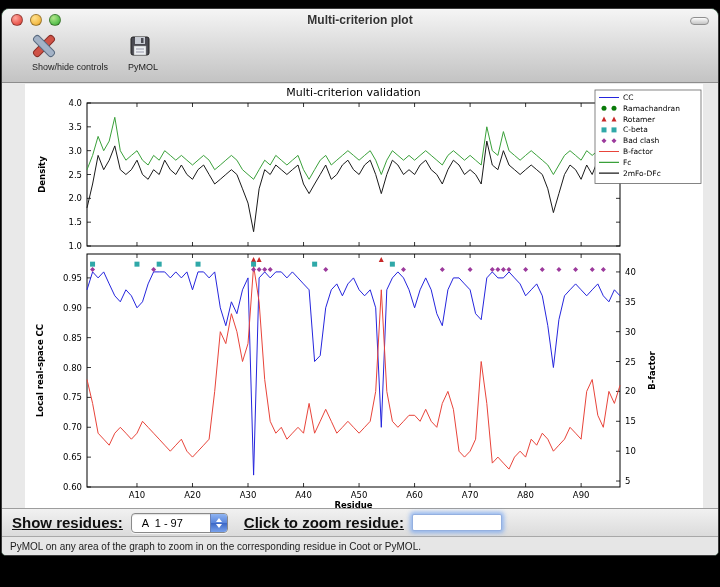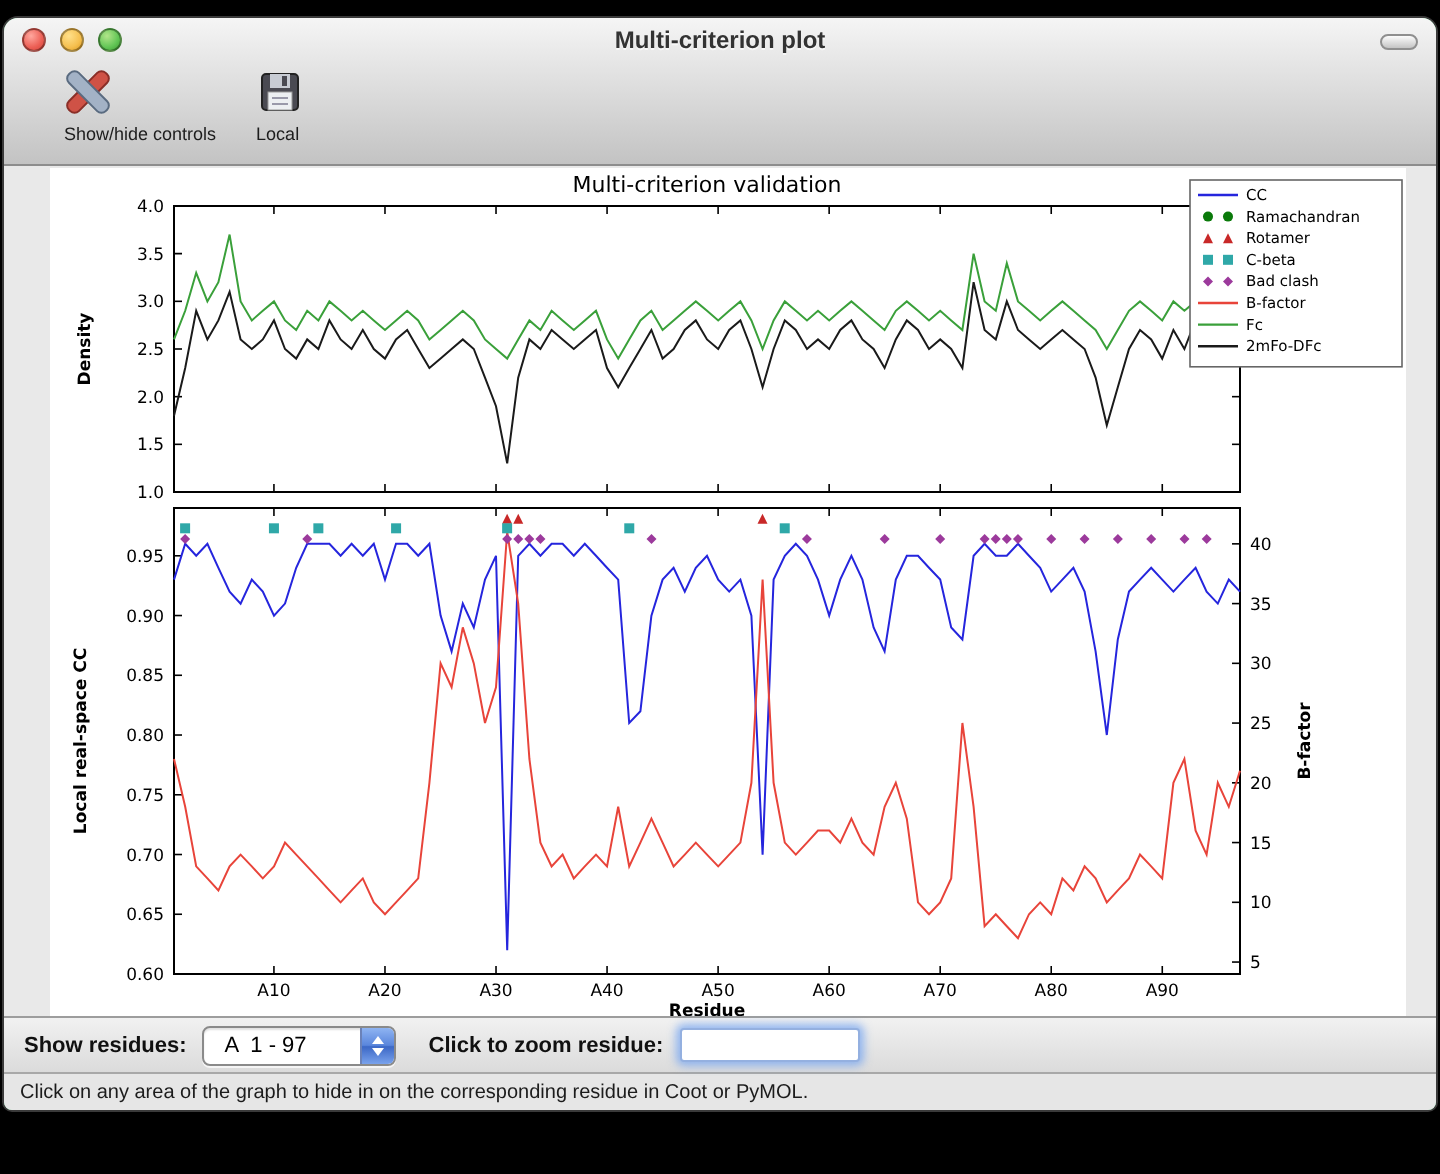--- a/index.html
+++ b/index.html
@@ -23,21 +23,21 @@
   .capsule { position:absolute; right:9px; top:8px; width:19px; height:8px;
              border-radius:4px; border:1px solid #8f8f8f;
              background:linear-gradient(#fcfcfc,#c4c4c4); }
   .toolbar { position:absolute; top:25px; left:30px; display:flex; gap:20px; }
   .tb-btn { display:flex; flex-direction:column; align-items:flex-start; gap:2px;
             font-size:9px; color:#1d1d1d; cursor:default; }
   .plot-wrap { height:425px; padding:1px 17px 0 23px; background:#e9e9e9; }
   .plot-svg { display:block; background:#fff; }
   .controls { height:28px; display:flex; align-items:center; padding:0 10px;
               background:linear-gradient(#f1f1f1,#dbdbdb); border-top:1px solid #9d9d9d; }
-  .ctl-label { font-size:11px; font-weight:bold; color:#101010; white-space:nowrap; }
+  .ctl-label { font-size:15px; font-weight:bold; color:#101010; white-space:nowrap;text-decoration:underline; }
   .popup { display:flex; align-items:stretch; height:20px; width:97px; margin-left:8px;
            background:#fff; border:1px solid #8a8a8a; border-radius:4px; overflow:hidden;
            box-shadow:0 1px 0 rgba(255,255,255,.7), inset 0 1px 1px rgba(0,0,0,.12); }
   .popup-text { flex:1; font-size:11px; padding-top:3px; padding-left:10px; color:#000; white-space:pre; }
   .popup-stepper { width:17px; display:flex; flex-direction:column; align-items:center;
                    justify-content:center; gap:2px; border-left:1px solid #6b82b8;
                    background:linear-gradient(#8fb4f2 0%,#5a86dc 48%,#3c68c6 52%,#79a2ec 100%); }
   .arrow-up { width:0; height:0; border-left:3px solid transparent;
               border-right:3px solid transparent; border-bottom:4px solid #fff; }
   .arrow-down { width:0; height:0; border-left:3px solid transparent;
@@ -79,21 +79,21 @@
         <span>
           <svg width="24" height="24" viewBox="0 0 24 24">
             <rect x="3" y="3" width="18" height="18" rx="2" fill="#4a4a52" stroke="#222"></rect>
             <rect x="7" y="3" width="10" height="7" fill="#c8ccd4"></rect>
             <rect x="13" y="4" width="2.5" height="5" fill="#4a4a52"></rect>
             <rect x="6" y="12" width="12" height="9" fill="#eceff2" stroke="#999" stroke-width="0.5"></rect>
             <line x1="8" y1="15" x2="16" y2="15" stroke="#99a" stroke-width="1"></line>
             <line x1="8" y1="18" x2="16" y2="18" stroke="#99a" stroke-width="1"></line>
           </svg>
         </span>
-        <span>Local</span>
+        <span>PyMOL</span>
       </div>
     </div>
   </div>
 
   <div class="plot-wrap">
     <svg id="plot-svg" class="plot-svg" width="678" height="424" viewBox="0 0 678 424">
         <rect x="62" y="19" width="533" height="143" fill="#fff" stroke="#000"></rect>
         <rect x="62" y="170" width="533" height="233" fill="#fff" stroke="#000"></rect>
         <line x1="62" y1="19" x2="66" y2="19" stroke="#000" stroke-width="0.8"></line>
         <line x1="595" y1="19" x2="591" y2="19" stroke="#000" stroke-width="0.8"></line>
@@ -263,16 +263,16 @@
       <span class="popup-stepper">
         <span class="arrow-up"></span>
           <span class="arrow-down"></span>
       </span>
     </div>
     <span class="ctl-label zoom-label">Click to zoom residue:</span>
     <input class="zoom-input" type="text" value="" style="">
   </div>
 
   <div class="statusbar">
-    <span>Click on any area of the graph to hide in on the corresponding residue in Coot or PyMOL.</span>
+    <span>PyMOL on any area of the graph to zoom in on the corresponding residue in Coot or PyMOL.</span>
   </div>
 
 </div>
 
 </body></html>

